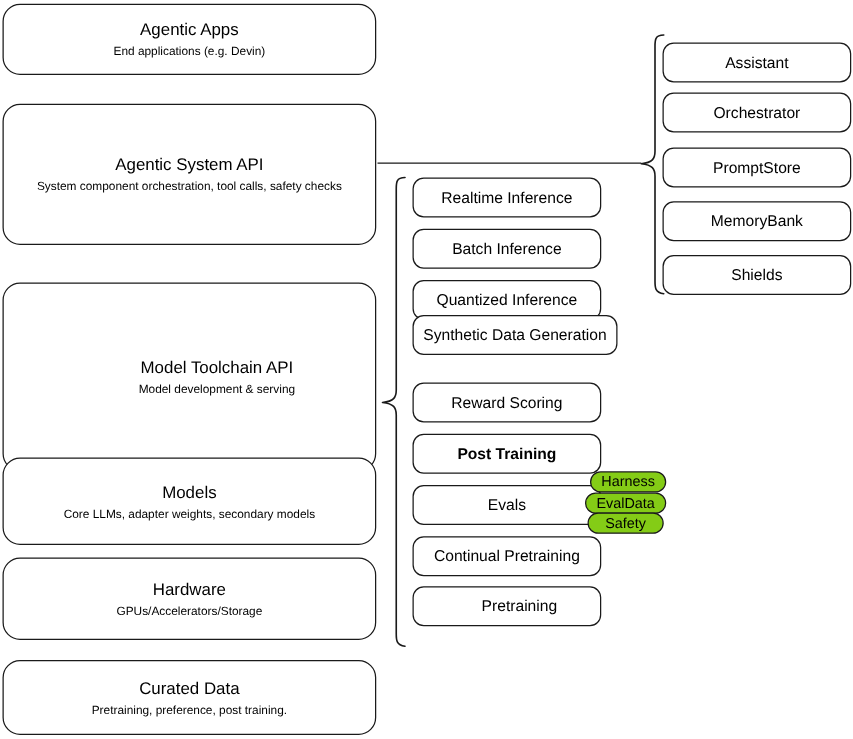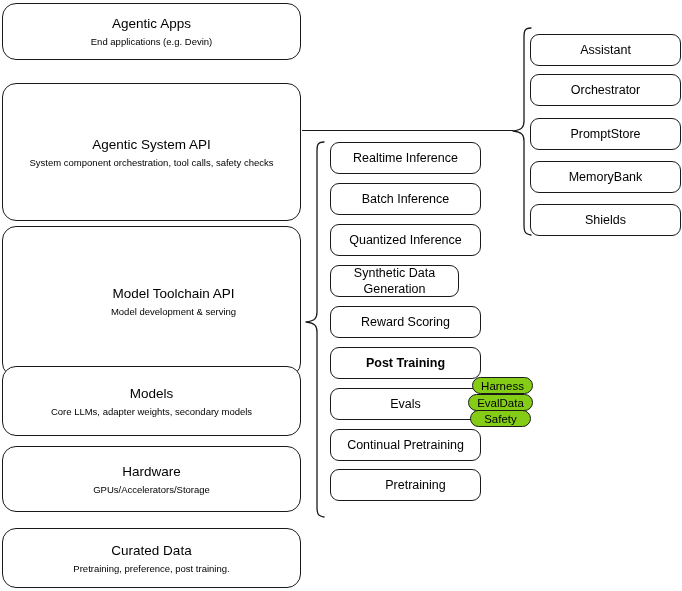--- a/index.html
+++ b/index.html
@@ -100,21 +100,21 @@
 </head>
 <body>
 
 <div id="canvas">
 
   <div class="node layer" style="left:2px; top:3px; width:299px; height:57px;">
     <div class="layer-title">Agentic Apps</div>
     <div class="layer-sub">End applications (e.g. Devin)</div>
   </div>
 
-  <div class="node layer" style="left:2px; top:83px; width:299px; height:138px;align-items:center;">
+  <div class="node layer" style="left:2px; top:83px; width:299px; height:113px;align-items:center;">
     <div class="layer-title">Agentic System API</div>
     <div class="layer-sub">System component orchestration, tool calls, safety checks</div>
   </div>
 
   <div class="node layer" style="left:2px; top:226px; width:299px; height:151px;padding-left:44px;">
     <div class="layer-title">Model Toolchain API</div>
     <div class="layer-sub">Model development &amp; serving</div>
   </div>
 
   <div class="node layer" style="left:2px; top:366px; width:299px; height:70px;">
@@ -148,21 +148,21 @@
 
   <div class="node cap" style="left:330px; top:142px; width:151px;">
     <span>Realtime Inference</span>
   </div>
   <div class="node cap" style="left:330px; top:183px; width:151px;justify-content:center;">
     <span>Batch Inference</span>
   </div>
   <div class="node cap" style="left:330px; top:224px; width:151px;">
     <span>Quantized Inference</span>
   </div>
-  <div class="node cap" style="left:330px; top:265px; width:129px;">
+  <div class="node cap" style="left:330px; top:252px; width:164px;">
     <span>Synthetic Data Generation</span>
   </div>
   <div class="node cap" style="left:330px; top:306px; width:151px;">
     <span>Reward Scoring</span>
   </div>
   <div class="node cap" style="left:330px; top:347px; width:151px;font-weight:bold;">
     <span>Post Training</span>
   </div>
   <div class="node cap" style="left:330px; top:388px; width:151px;">
     <span>Evals</span>

